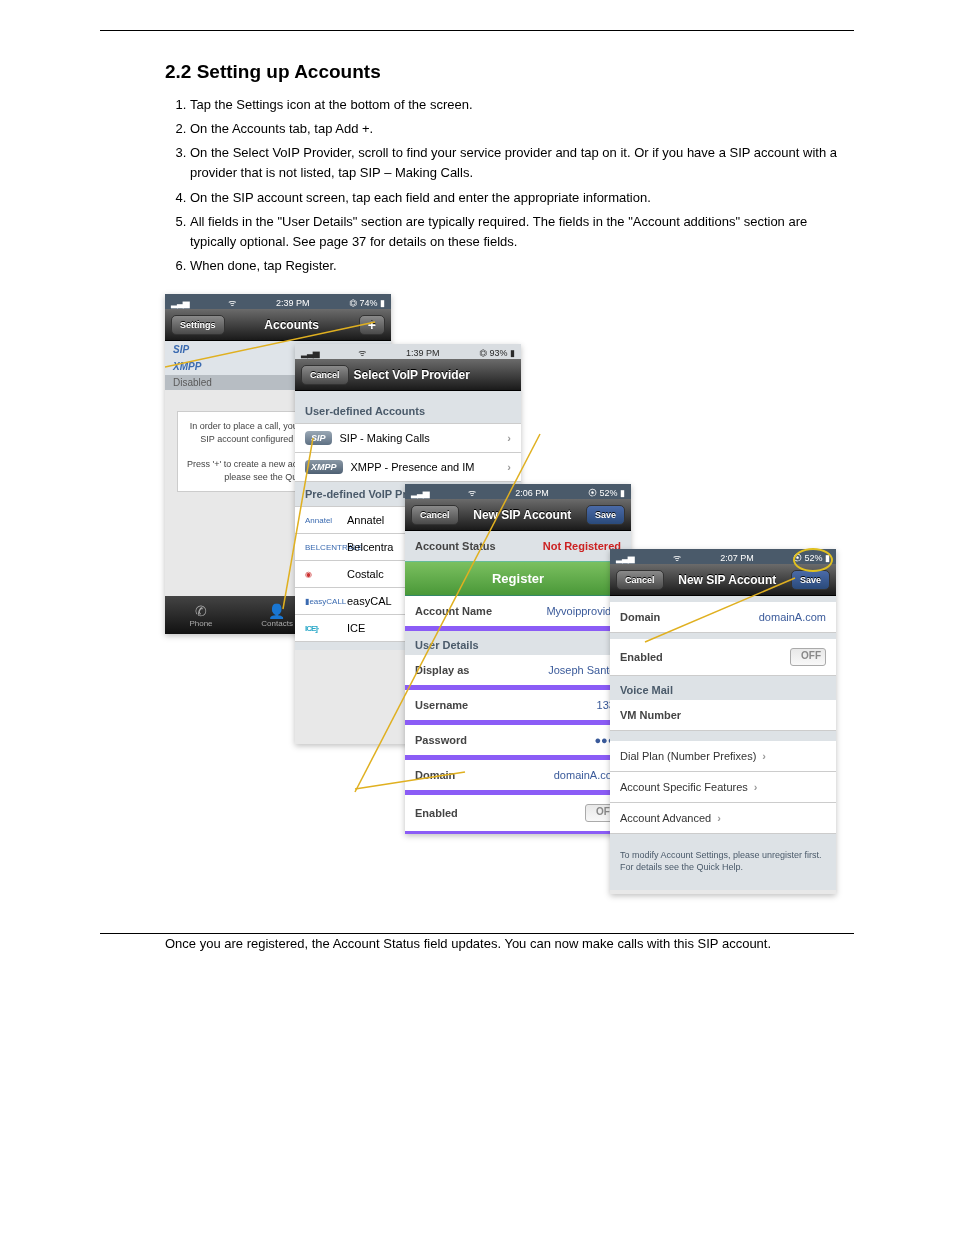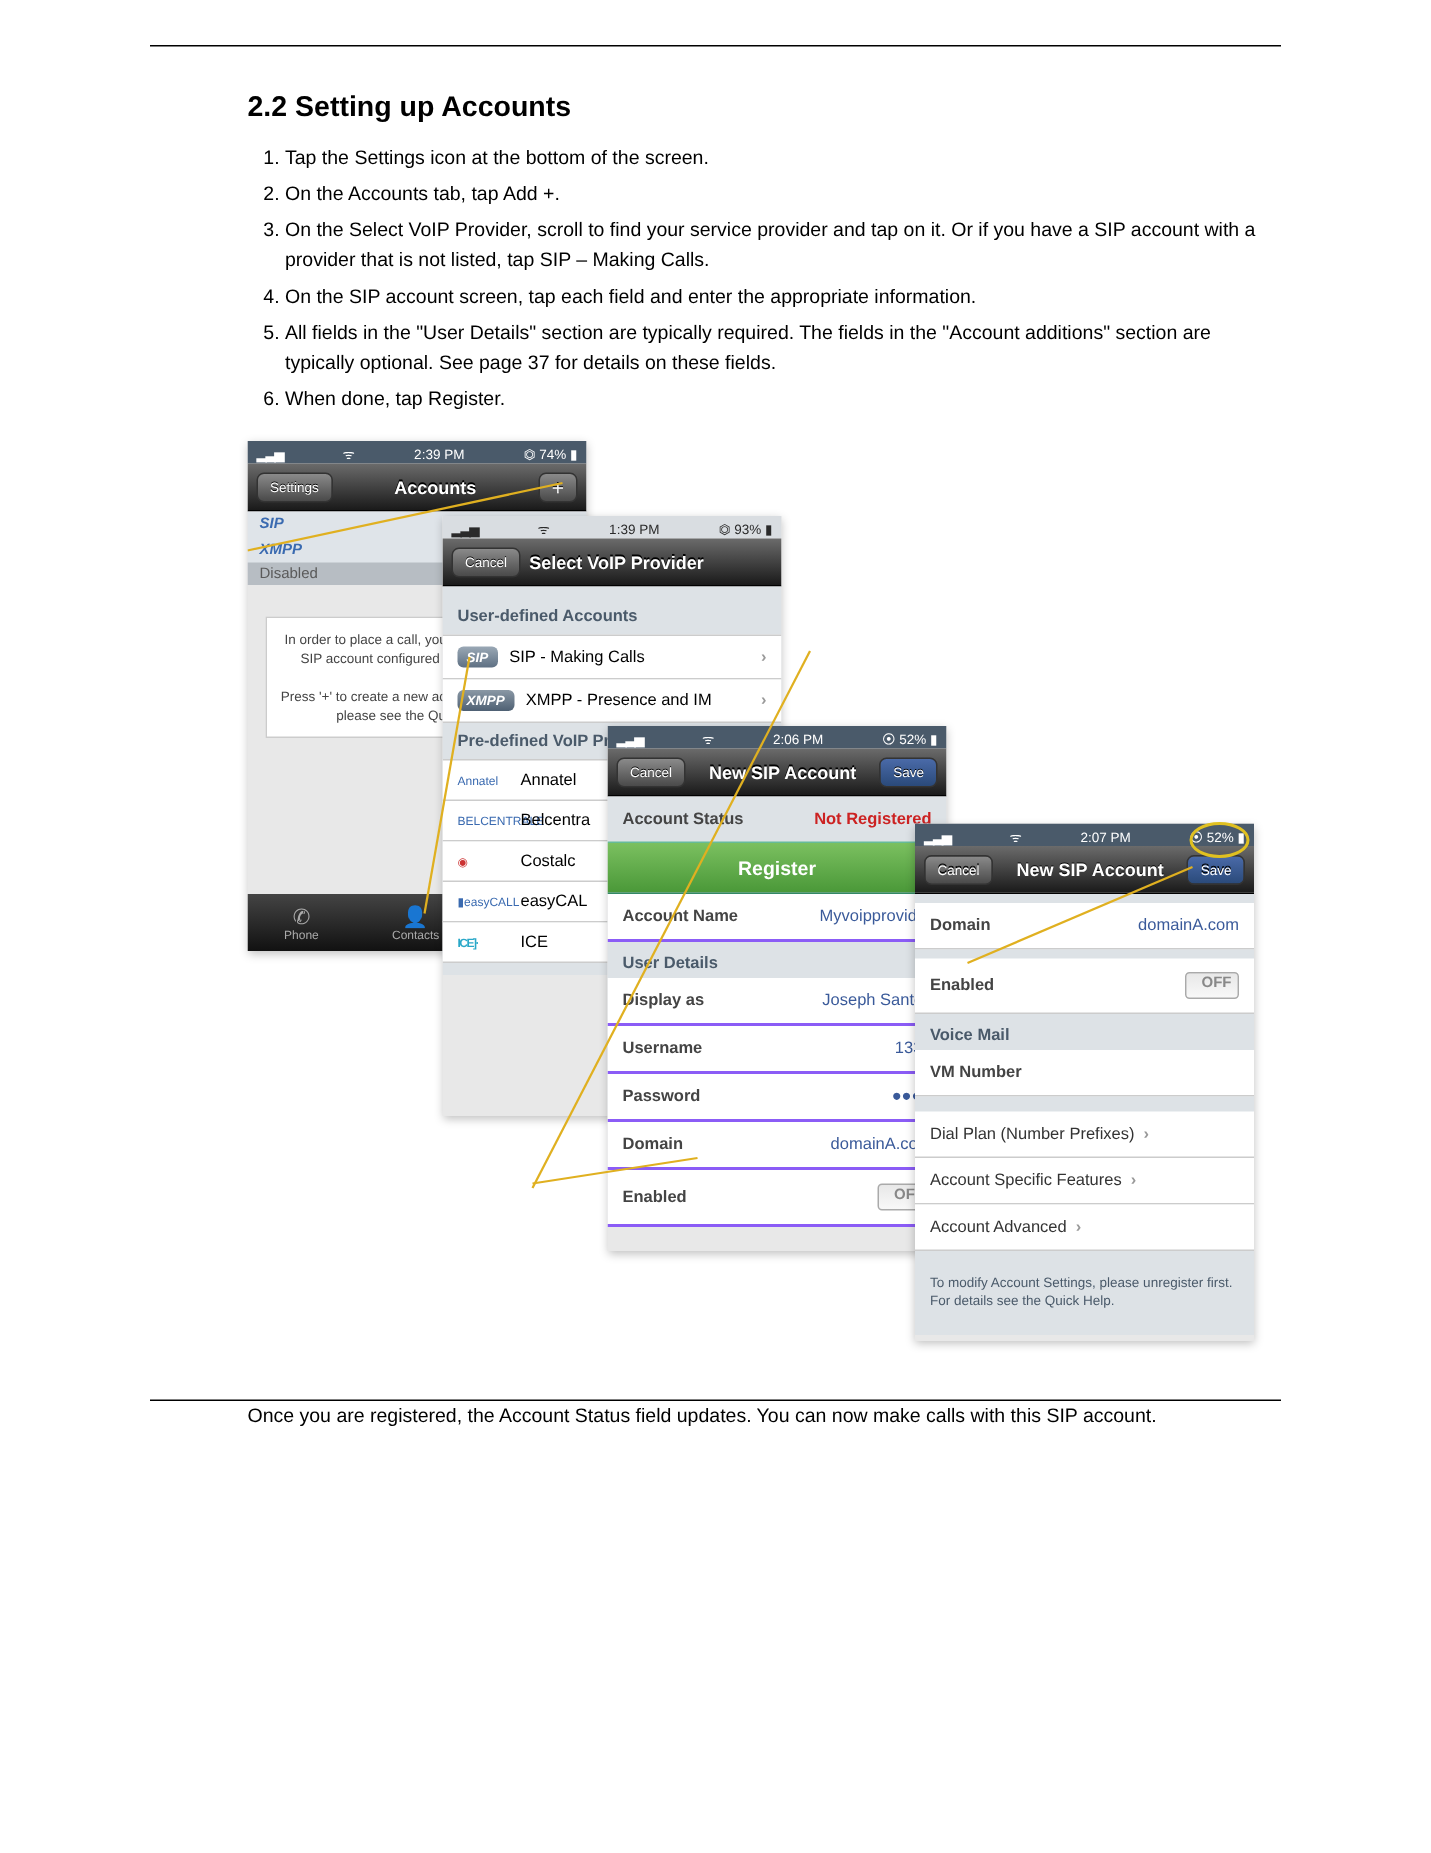--- a/index.html
+++ b/index.html
@@ -15,21 +15,21 @@
 .note{margin:16px 0 0 65px;font-size:13px;line-height:1.55;max-width:700px}
 
 .screens{position:relative;height:600px;margin:18px 0 40px 65px}
 .phone{position:absolute;width:226px;background:#e8e8e8;box-shadow:0 2px 6px rgba(0,0,0,.25);font-size:10px;overflow:hidden}
 .status{display:flex;align-items:center;justify-content:space-between;padding:2px 6px 0;height:15px;font-size:9px}
 .status.dark{background:#4a5a6a;color:#fff}
 .status.lite{background:#d9dde1;color:#2a2a2a}
 .bars{letter-spacing:-1px}
 .nav{display:flex;align-items:center;justify-content:space-between;height:32px;padding:0 6px;background:linear-gradient(#6b6b6b,#1a1a1a);border-bottom:1px solid #000}
 .nav-title{color:#fff;font-weight:bold;font-size:12px;text-shadow:0 -1px 0 #000}
-.nav-btn{background:linear-gradient(#8a8a8a,#4a4a4a);color:#fff;font-size:9px;font-weight:normal;padding:4px 8px;border-radius:5px;border:1px solid #333;text-shadow:0 -1px 0 #000}
+.nav-btn{background:linear-gradient(#8a8a8a,#4a4a4a);color:#fff;font-size:9px;font-weight:bold;padding:4px 8px;border-radius:5px;border:1px solid #333;text-shadow:0 -1px 0 #000}
 .nav-btn.plus{font-size:14px;padding:1px 8px}
 .nav-btn.save{background:linear-gradient(#4a6aa8,#2a4a7a)}
 
 .s1{left:0;top:0;height:340px}
 .s1 .list{background:#dfe4e9;height:40px}
 .s1 .list-row{padding:3px 8px;font-size:10px;font-style:italic;font-weight:bold}
 .sip-lbl{color:#3a6ab0}
 .xmpp-lbl{color:#3a6ab0}
 .dis{background:#b7bdc3;color:#5a5a5a;font-style:normal;padding:2px 8px}
 .s1 .help{background:#fff;border:1px solid #ccc;margin:30px 12px;padding:8px;font-size:9px;text-align:center;line-height:1.4;color:#444}
@@ -45,21 +45,21 @@
 .cell .chev{margin-left:auto;color:#999;font-weight:bold}
 .badge{display:inline-block;padding:2px 6px;border-radius:4px;font-size:9px;font-weight:bold;color:#fff;margin-right:8px;font-style:italic}
 .badge.sip{background:linear-gradient(#9aa8b5,#5e7083)}
 .badge.xmpp{background:linear-gradient(#8a98a5,#4e6073)}
 .prov{display:flex;align-items:center}
 .prov .logo{width:34px;margin-right:8px;font-size:8px;color:#3a6ab0}
 .prov .ice{color:#2aa8c8;font-weight:bold;letter-spacing:-1px}
 
 .s3{left:240px;top:190px;height:350px}
 .s3 .body{background:#dde2e6}
-.s3 .row{display:flex;justify-content:space-between;align-items:center;padding:9px 10px;font-size:11px;background:#fff;border-bottom:2px solid #8b5cf6}
+.s3 .row{display:flex;justify-content:space-between;align-items:center;padding:9px 10px;font-size:11px;background:#fff;border-bottom:5px solid #8b5cf6}
 .s3 .row.nobg{background:transparent;border:none}
 .s3 .row .k{font-weight:bold;color:#444}
 .s3 .row .v{color:#3a5a9a}
 .nr{color:#c22;font-weight:bold}
 .regbtn{background:linear-gradient(#7bc060,#4a9838);color:#fff;font-weight:bold;font-size:13px;text-align:center;padding:9px;border-top:1px solid #6b9;border-bottom:1px solid #386}
 .sec-h{color:#4a5a6a;font-weight:bold;font-size:11px;padding:8px 10px 4px;background:#dde2e6}
 .toggle{display:inline-block;width:36px;height:18px;border-radius:3px;background:linear-gradient(#e8e8e8,#f8f8f8);border:1px solid #aaa;text-align:right;padding:1px 4px;font-size:10px;font-weight:bold;color:#888}
 
 .s4{left:445px;top:255px;height:345px}
 .s4 .body{background:#dde2e6}

